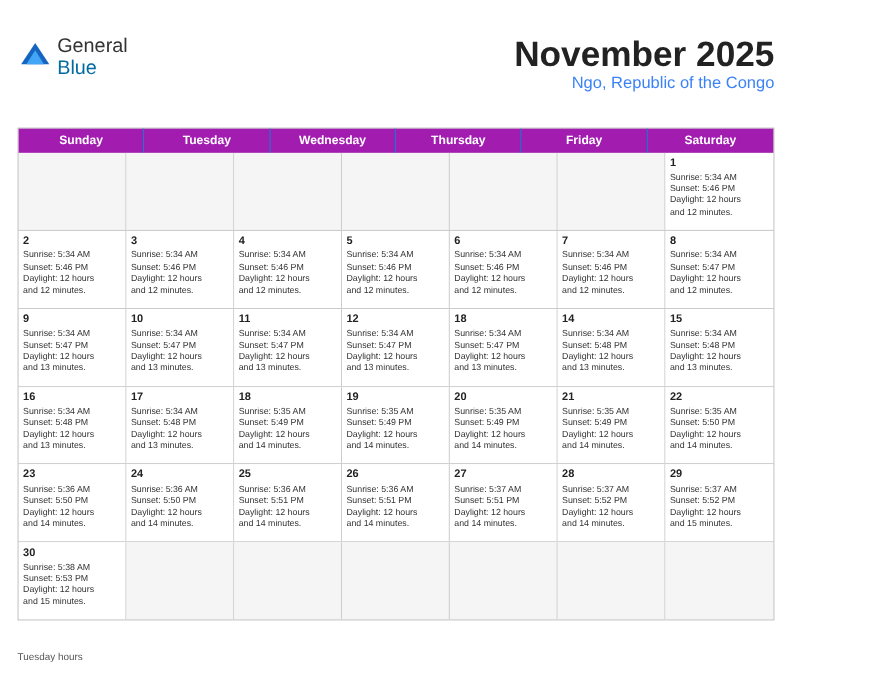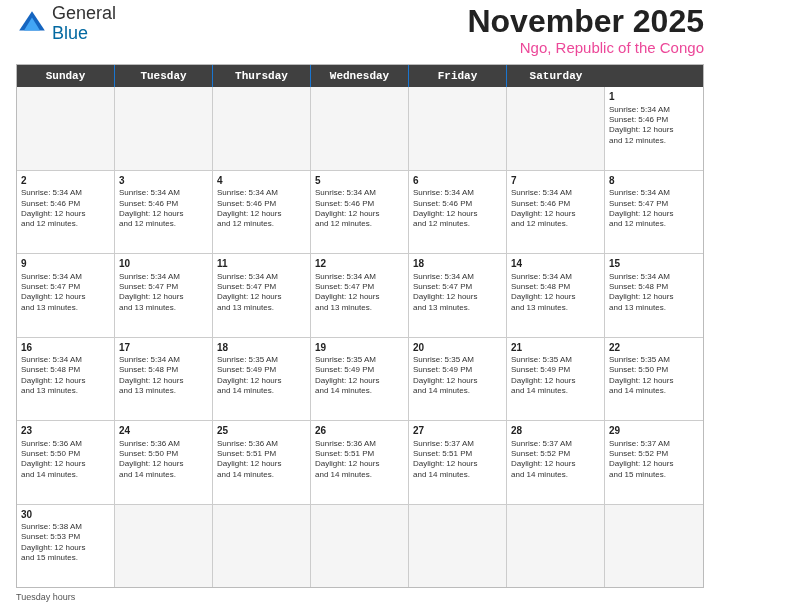--- a/index.html
+++ b/index.html
@@ -6,23 +6,24 @@
     body {
       font-family: Arial, sans-serif;
       background: #fff;
       width: 792px;
       height: 612px;
       overflow: hidden;
     }
     .page {
       width: 720px;
       height: 612px;
-      padding: 4px 16px 10px 16px;
+      padding: 32px 16px 10px 16px;
       display: flex;
       flex-direction: column;
+      gap: 24px;
     }
     .header {
       display: flex;
       justify-content: space-between;
       align-items: flex-start;
       margin-bottom: 8px;
     }
     .logo {
       display: flex;
       align-items: center;
@@ -45,33 +46,32 @@
     }
     .title-block h1 {
       font-size: 32px;
       font-weight: bold;
       color: #222;
       line-height: 1.1;
     }
     .title-block h2 {
       font-size: 15px;
       font-weight: normal;
-      color: #ec4899;
+      color: #3b82f6;
     }
     .calendar {
       flex: 1;
       display: flex;
       flex-direction: column;
       border: 1px solid #bbb;
     }
     .cal-header {
       display: grid;
-      grid-template-columns: repeat(7, 1fr);
-      background: #404040;
-      font-family: Liberation Mono, monospace;
+      grid-template-columns: repeat(6, 1fr);
+      background: #a21caf;
     }
     .cal-header-cell {
       color: #fff;
       font-size: 11px;
       font-weight: bold;
       text-align: center;
       padding: 5px 2px;
       border-right: 1px solid #1976d2;
     }
     .cal-header-cell:last-child { border-right: none; }
@@ -136,22 +136,22 @@
     <div class="title-block">
       <h1>November 2025</h1>
       <h2>Ngo, Republic of the Congo</h2>
     </div>
   </div>
 
   <div class="calendar">
     <div class="cal-header">
       <div class="cal-header-cell">Sunday</div>
       <div class="cal-header-cell">Tuesday</div>
+      <div class="cal-header-cell">Wednesday</div>
       <div class="cal-header-cell">Thursday</div>
-      <div class="cal-header-cell">Wednesday</div>
       <div class="cal-header-cell">Friday</div>
       <div class="cal-header-cell">Saturday</div>
     </div>
     <div class="cal-body" id="cal-body">
     <div class="cal-row">
           <div class="cal-cell empty"></div>
           <div class="cal-cell empty"></div>
           <div class="cal-cell empty"></div>
           <div class="cal-cell empty"></div>
           <div class="cal-cell empty"></div>

